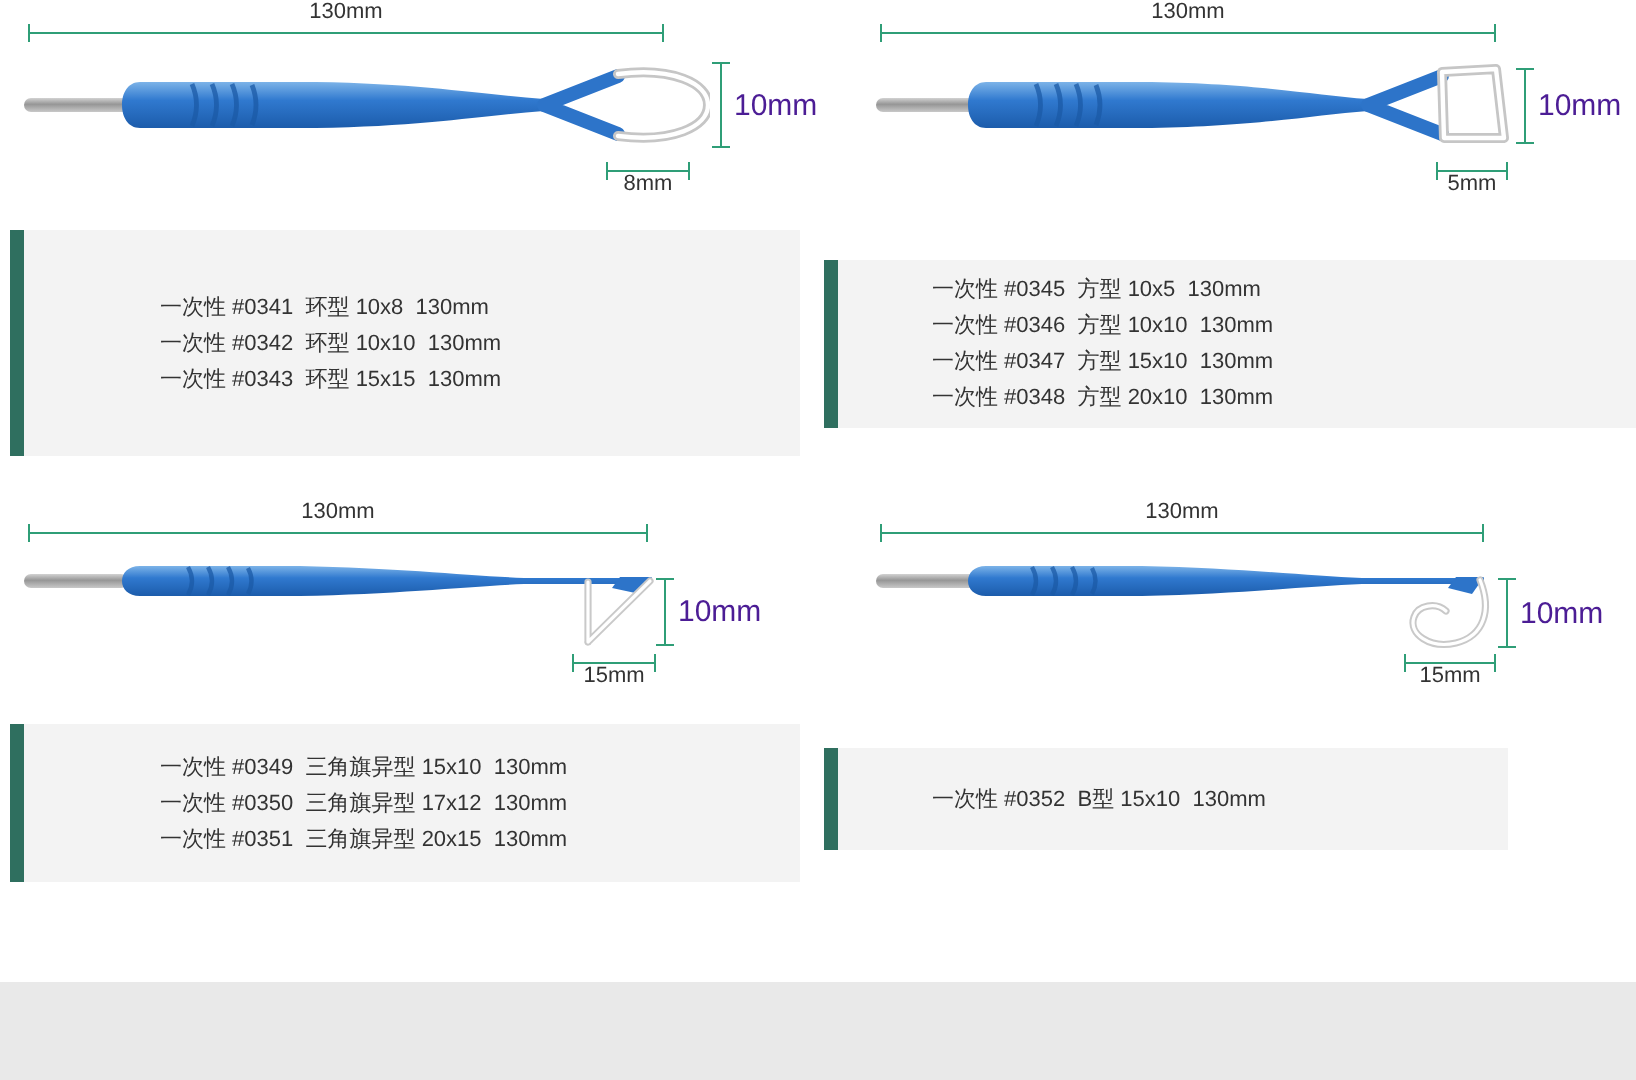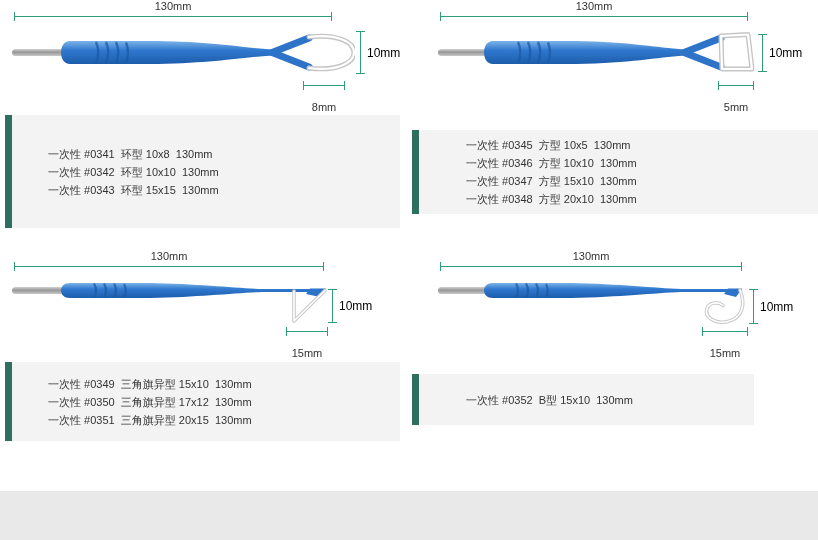--- a/index.html
+++ b/index.html
@@ -8,34 +8,34 @@
             --dim:#2f9e77; --bar:#2f6f5f; --listbg:#f3f3f3; }
   .panel { position:absolute; left:0; top:0; width:0; height:0; }
 
   
   .dim-h { position:absolute; }
   .dim-h .line { position:relative; height:1px; background:var(--dim); }
   .dim-h .line::before, .dim-h .line::after { content:""; position:absolute; top:-4px; width:1px; height:9px; background:var(--dim); }
   .dim-h .line::before { left:0; } .dim-h .line::after { right:0; }
   .dim-h .lbl { display:block; text-align:center; font-size:11px; color:#333; }
   .dim-h.label-above .lbl { margin-bottom:4px; }
-  .dim-h.label-below .lbl { margin-top:15px; }
+  .dim-h.label-below .lbl { margin-top:0; }
 
   
   .dim-v { position:absolute; width:1px; }
   .dim-v .vline { position:absolute; left:0; top:0; height:100%; width:1px; background:var(--dim); }
   .dim-v .vline::before, .dim-v .vline::after { content:""; position:absolute; left:-4px; width:9px; height:1px; background:var(--dim); }
   .dim-v .vline::before { top:0; } .dim-v .vline::after { bottom:0; }
-  .dim-v .lbl { position:absolute; left:7px; top:50%; transform:translateY(-50%); font-size:12px; color:#000000; white-space:nowrap; }
+  .dim-v .lbl { position:absolute; left:7px; top:50%; transform:translateY(-50%); font-size:15px; color:#4c1d95; white-space:nowrap; }
 
   .inst { position:absolute; }
 
   .list-block { position:absolute; background:var(--listbg); border-left:7px solid var(--bar);
                 display:flex; flex-direction:column; justify-content:center; }
-  .list-block.left-col { padding-left:36px; }
+  .list-block.left-col { padding-left:68px; }
   .list-block.right-col { padding-left:47px; }
   .product-row { font-size:11px; line-height:18px; color:#333; white-space:pre; }
 
   .footer-band { position:absolute; left:0; right:0; bottom:0; height:49px; background:#e9e9e9; }
 </style>
 </head>
 <body>
 
 <div class="canvas" style="--dim: #2f9e77; --bar: #2f6f5f; --listbg: #f3f3f3;">
 

